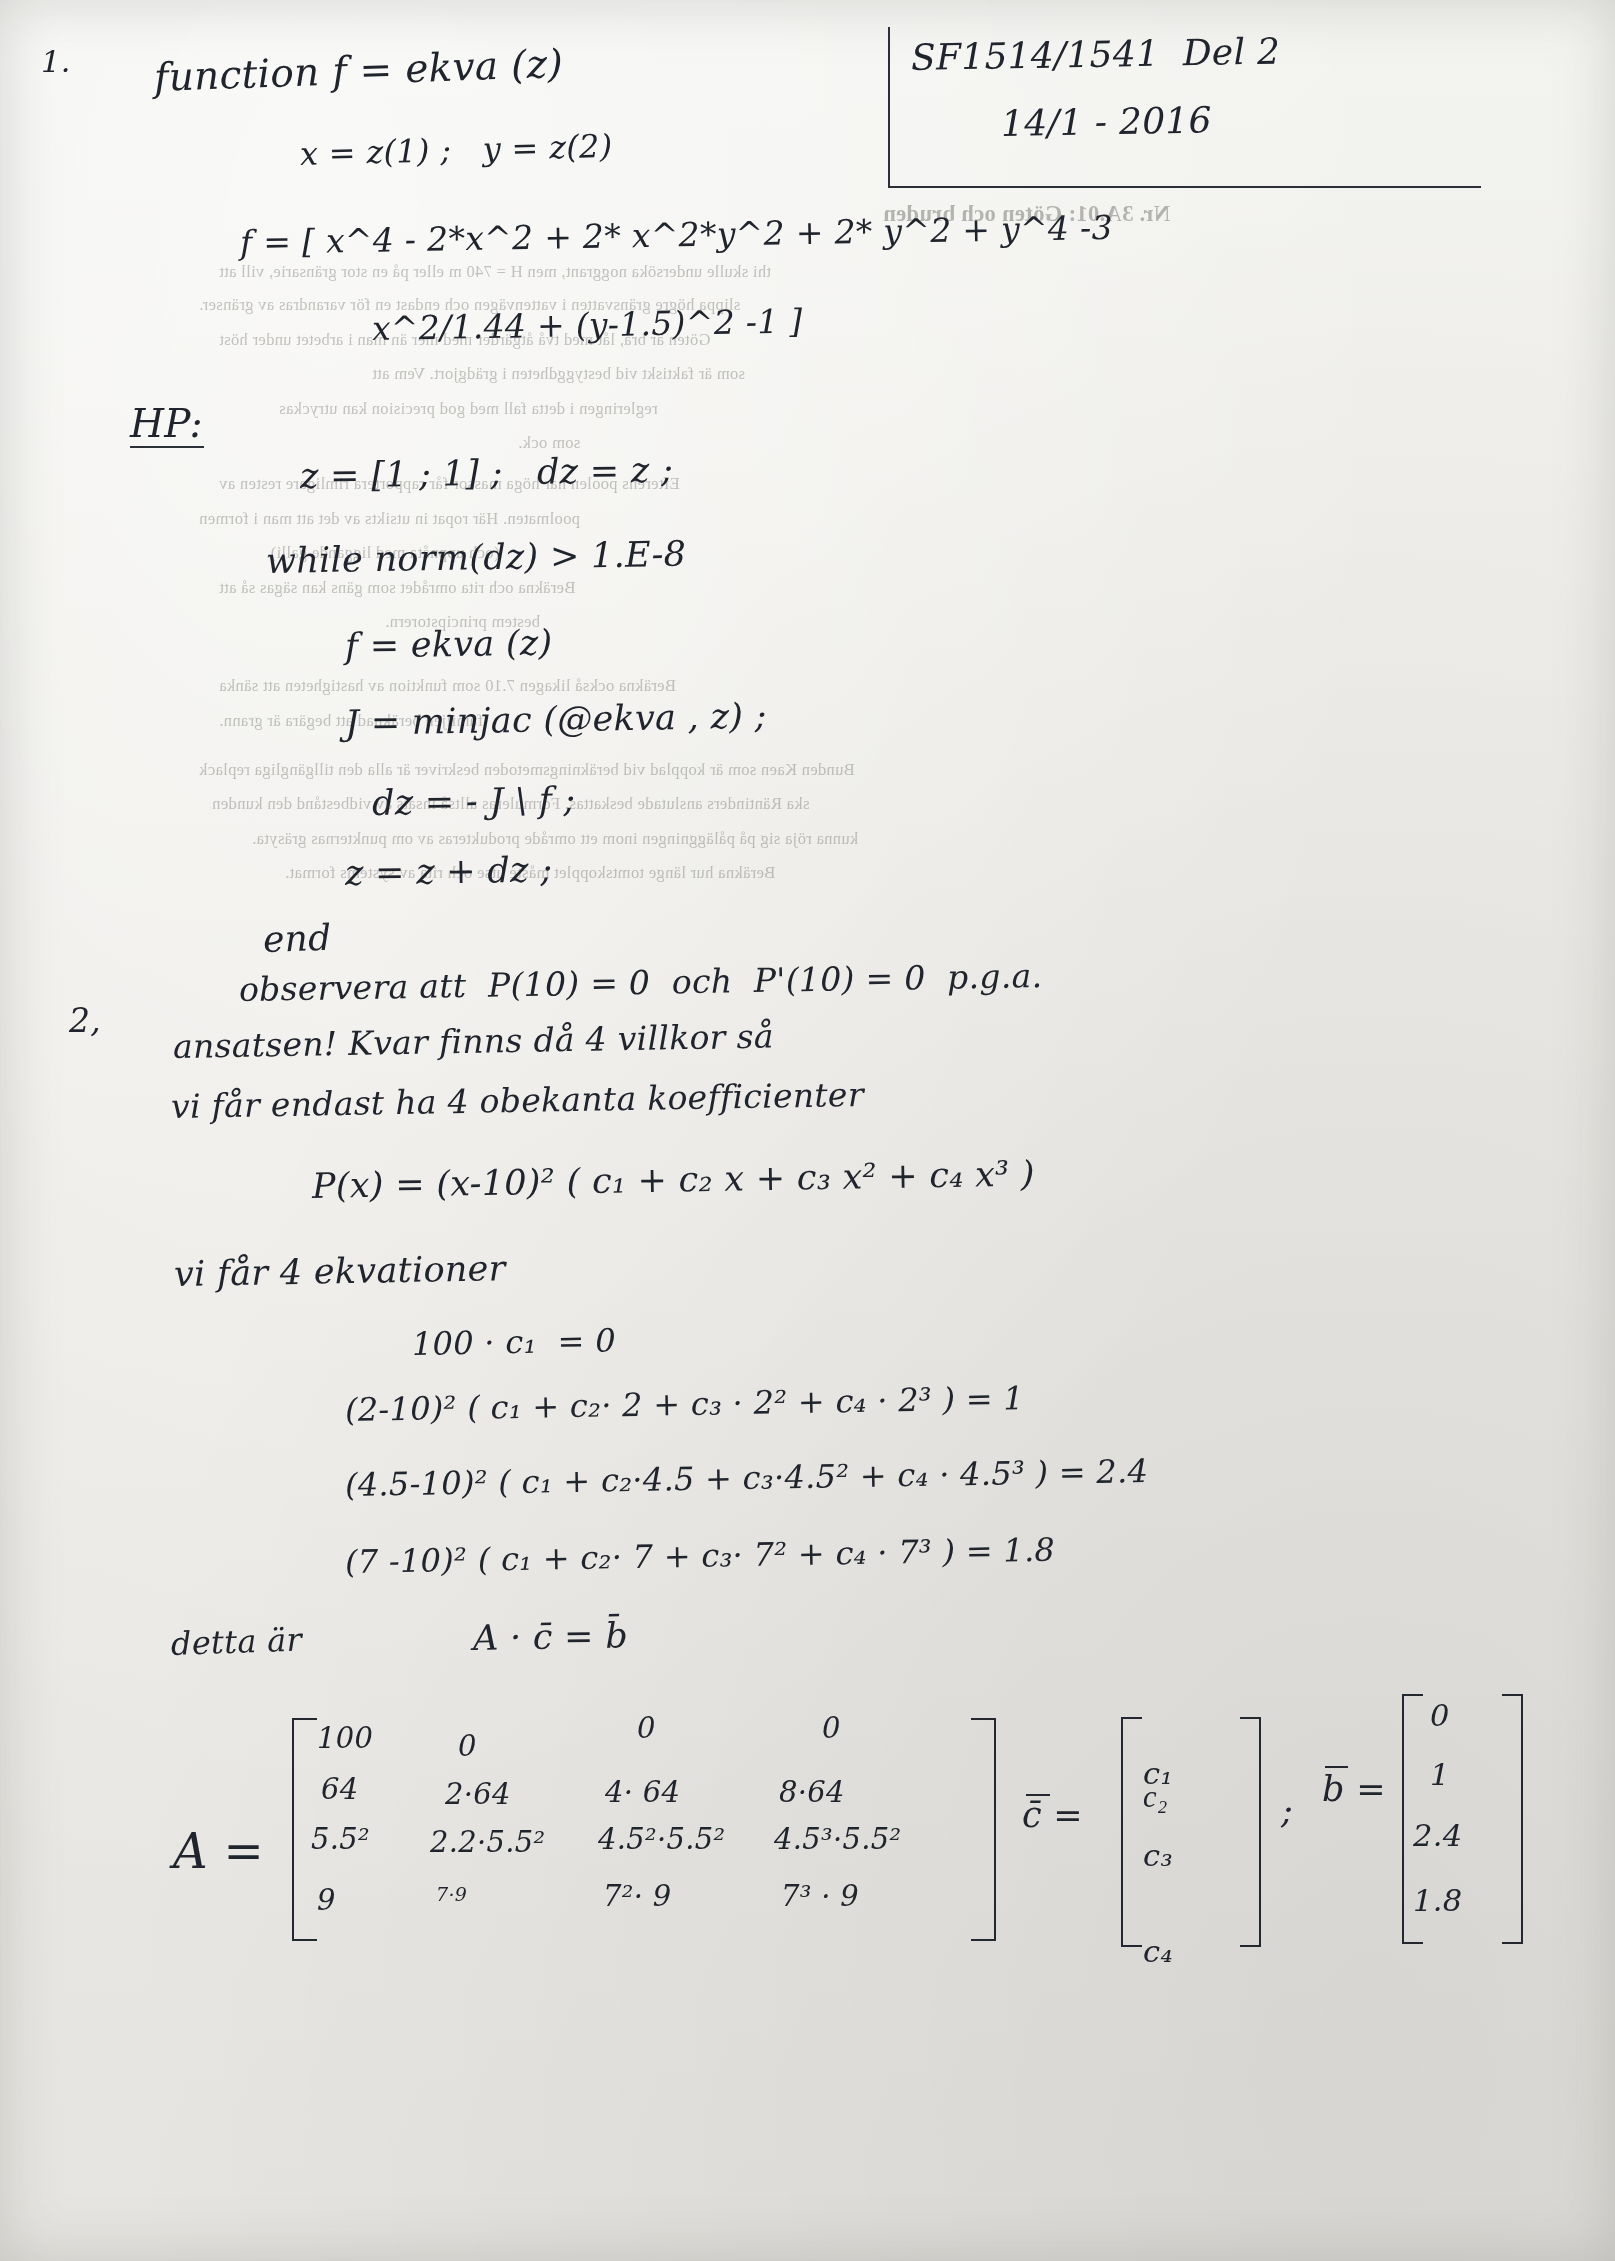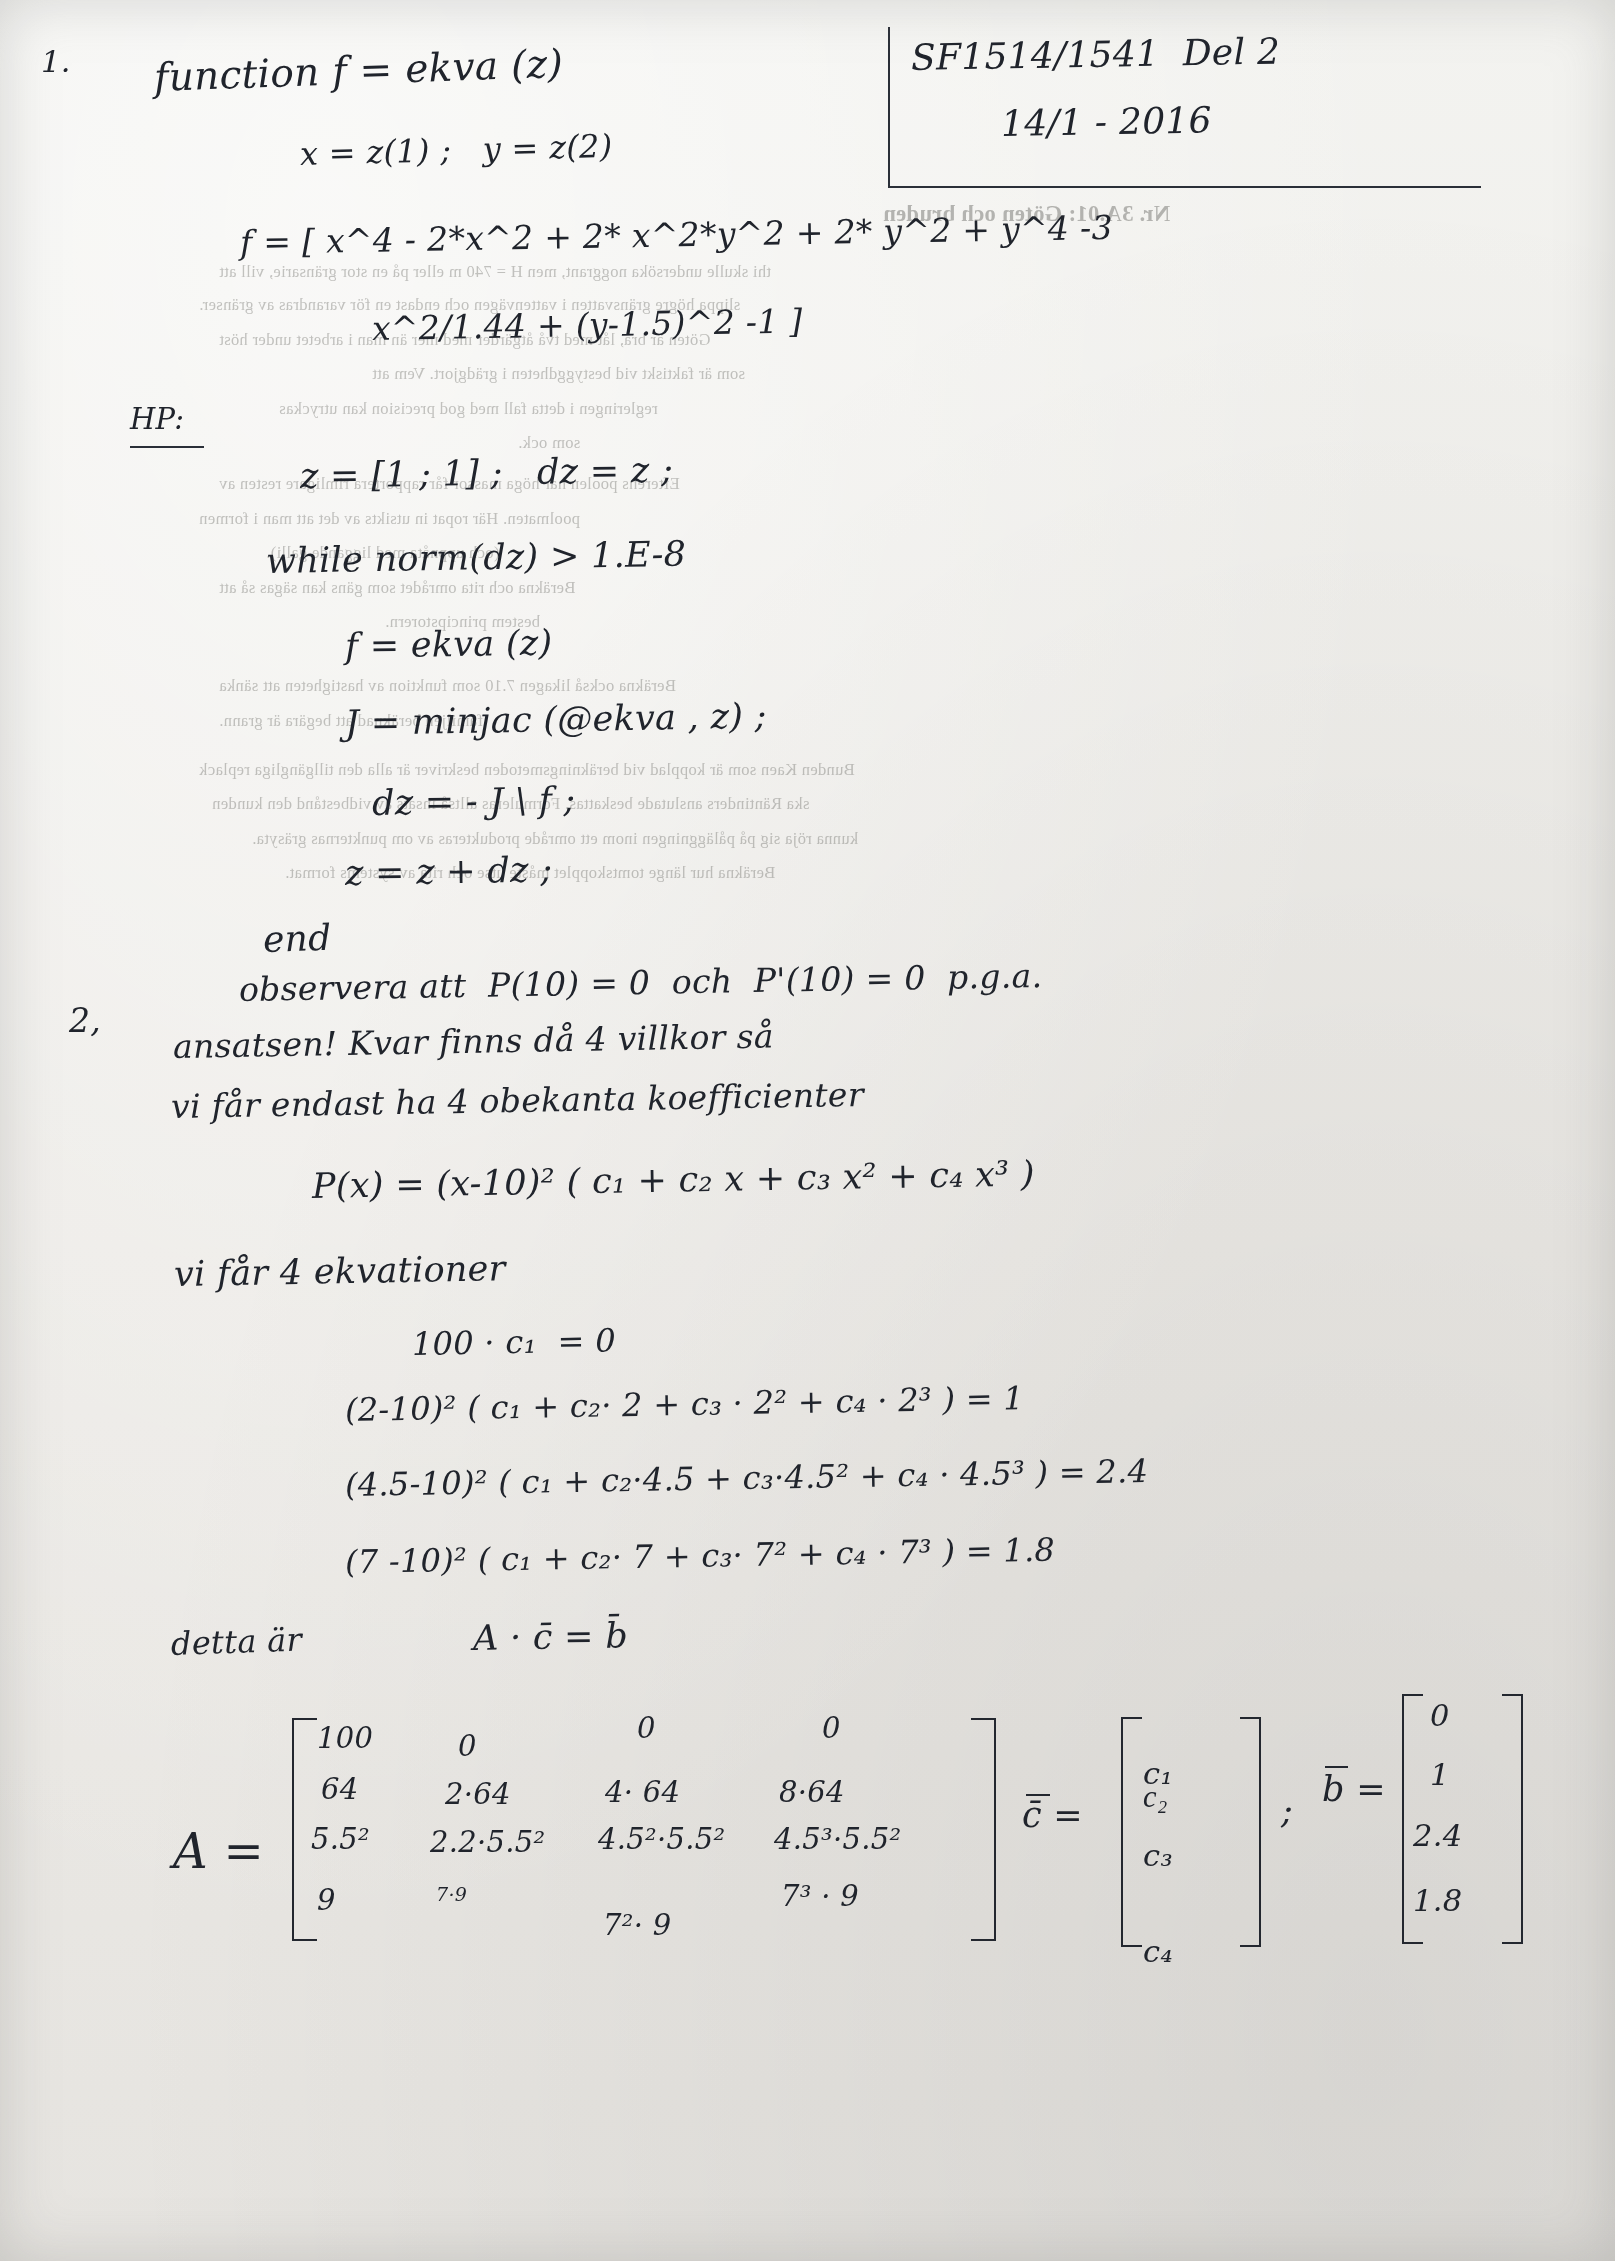--- a/index.html
+++ b/index.html
@@ -119,21 +119,21 @@
   <div class="hw" style="left:41px; top:46px; font-size:30.5px;">1.</div>
 
   <div class="hw" style="left:154px; top:58px; font-size:39px; transform: rotate(-2deg);">function f = ekva (z)</div>
 
   <div class="hw" style="left:300px; top:138px; font-size:32px; transform: rotate(-1.5deg);">x = z(1) ;   y = z(2)</div>
 
   <div class="hw" style="left:240px; top:226px; font-size:33px; transform: rotate(-1deg);">f = [ x^4 - 2*x^2 + 2* x^2*y^2 + 2* y^2 + y^4 -3</div>
 
   <div class="hw" style="left:372px; top:312px; font-size:33px; transform: rotate(-1deg);">x^2/1.44 + (y-1.5)^2 -1 ]</div>
 
-  <div class="hw" style="left:130px; top:404px; font-size:29px;">HP:</div>
+  <div class="hw" style="left:130px; top:404px; font-size:39px;">HP:</div>
   <div class="underline" style="left:130px; top:446px; width:74px;"></div>
 
   <div class="hw" style="left:300px; top:458px; font-size:35px; transform: rotate(-1deg);">z = [1 ; 1] ;   dz = z ;</div>
 
   <div class="hw" style="left:266px; top:543px; font-size:35px; transform: rotate(-1deg);">while norm(dz) &gt; 1.E-8</div>
 
   <div class="hw" style="left:345px; top:628px; font-size:35px; transform: rotate(-1deg);">f = ekva (z)</div>
 
   <div class="hw" style="left:345px; top:705px; font-size:35px; transform: rotate(-1deg);">J = minjac (@ekva , z) ;</div>
 
@@ -181,21 +181,21 @@
   <div class="hw" style="left:605px; top:1777px; font-size:29px;">4· 64</div>
   <div class="hw" style="left:779px; top:1777px; font-size:29px;">8·64</div>
 
   <div class="hw" style="left:311px; top:1824px; font-size:29px;">5.5²</div>
   <div class="hw" style="left:430px; top:1827px; font-size:29px;">2.2·5.5²</div>
   <div class="hw" style="left:598px; top:1824px; font-size:29px;">4.5²·5.5²</div>
   <div class="hw" style="left:774px; top:1824px; font-size:29px;text-align:center;">4.5³·5.5²</div>
 
   <div class="hw" style="left:317px; top:1885px; font-size:29px;">9</div>
   <div class="hw" style="left:436px; top:1885px; font-size:19px;">7·9</div>
-  <div class="hw" style="left:603px; top:1881px; font-size:29px;margin-top:29px;">7²· 9</div>
+  <div class="hw" style="left:603px; top:1881px; font-size:29px;">7²· 9</div>
   <div class="hw" style="left:781px; top:1881px; font-size:29px;">7³ · 9</div>
 
   <div class="hw" style="left:1022px; top:1797px; font-size:35px;">c̄ =</div>
   <div class="overbar" style="left:1026px; top:1794px; width:24px;"></div>
 
   <div class="brk-left" style="left:1121px; top:1717px; width:18.6px; height:226px;"></div>
   <div class="brk-right" style="left:1240px; top:1717px; width:18.6px; height:226px;"></div>
 
   <div class="hw" style="left:1143px; top:1722px; font-size:30.5px;margin-top:36px;">c₁</div>
   <div class="hw" style="left:1143px; top:1781px; font-size:30.5px;font-family:Liberation Serif, serif;">c₂</div>

